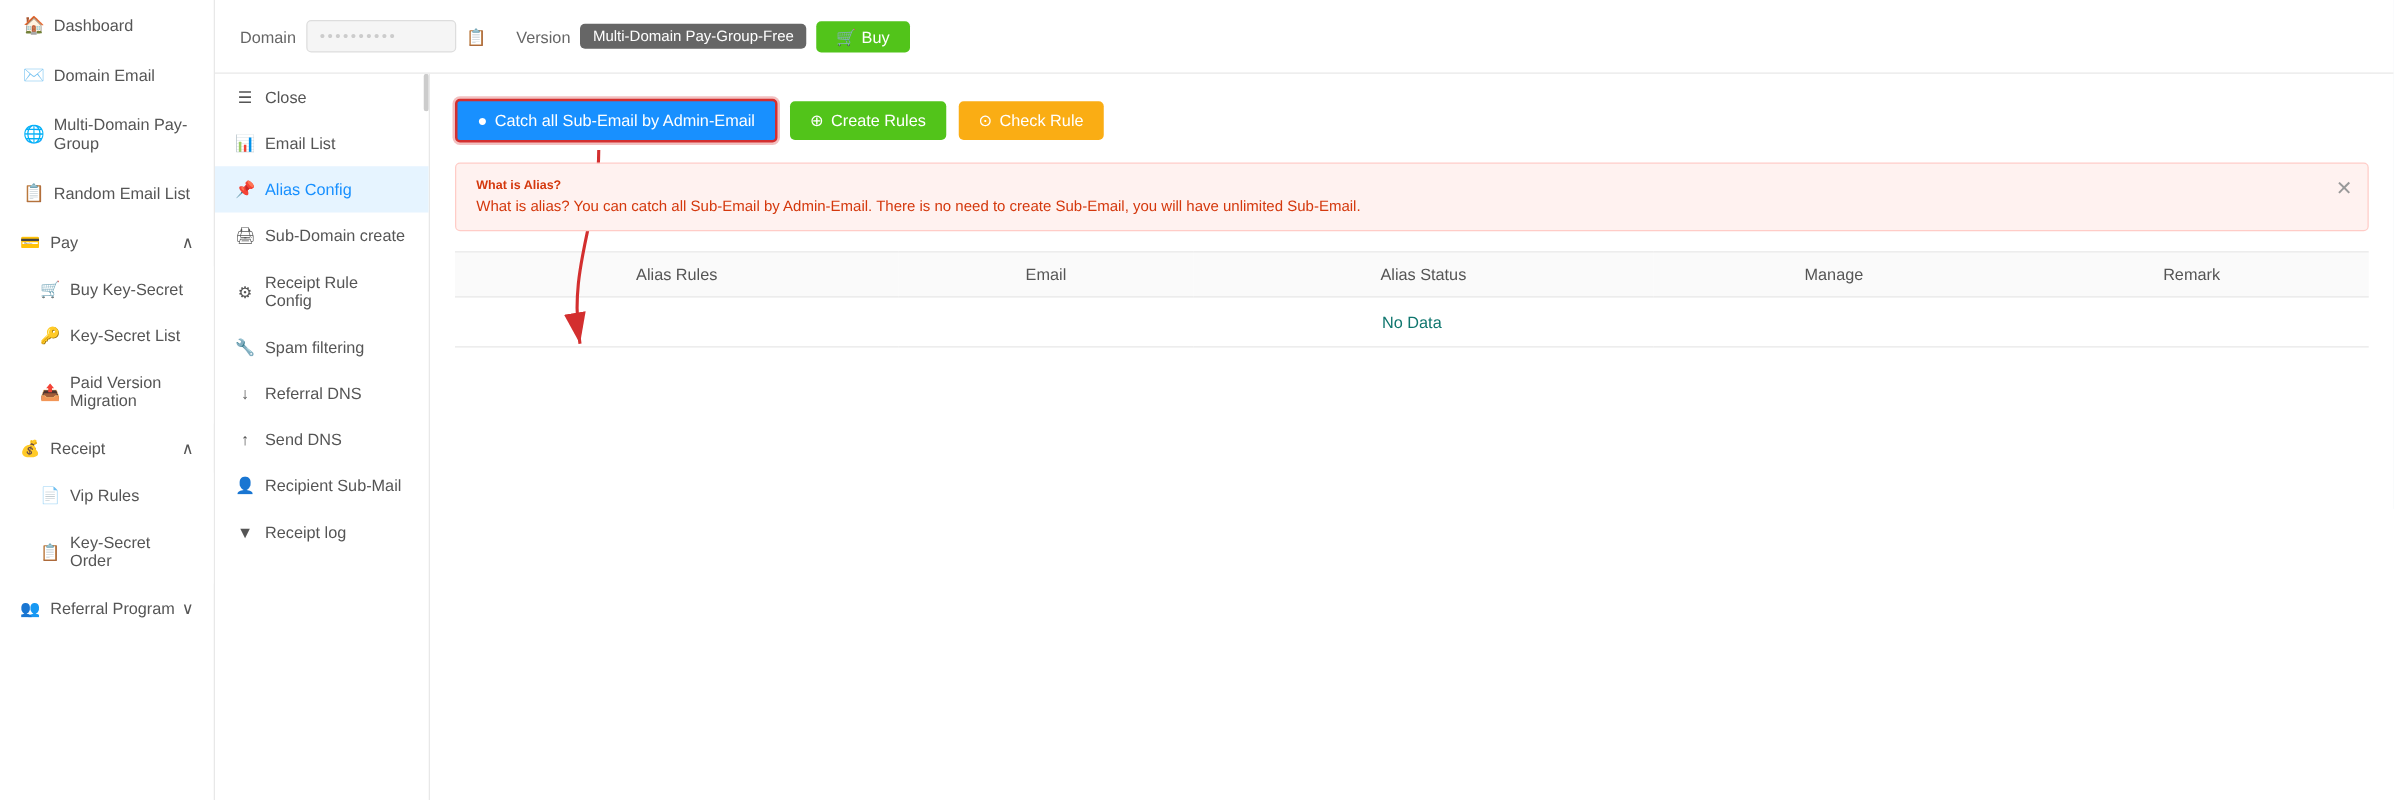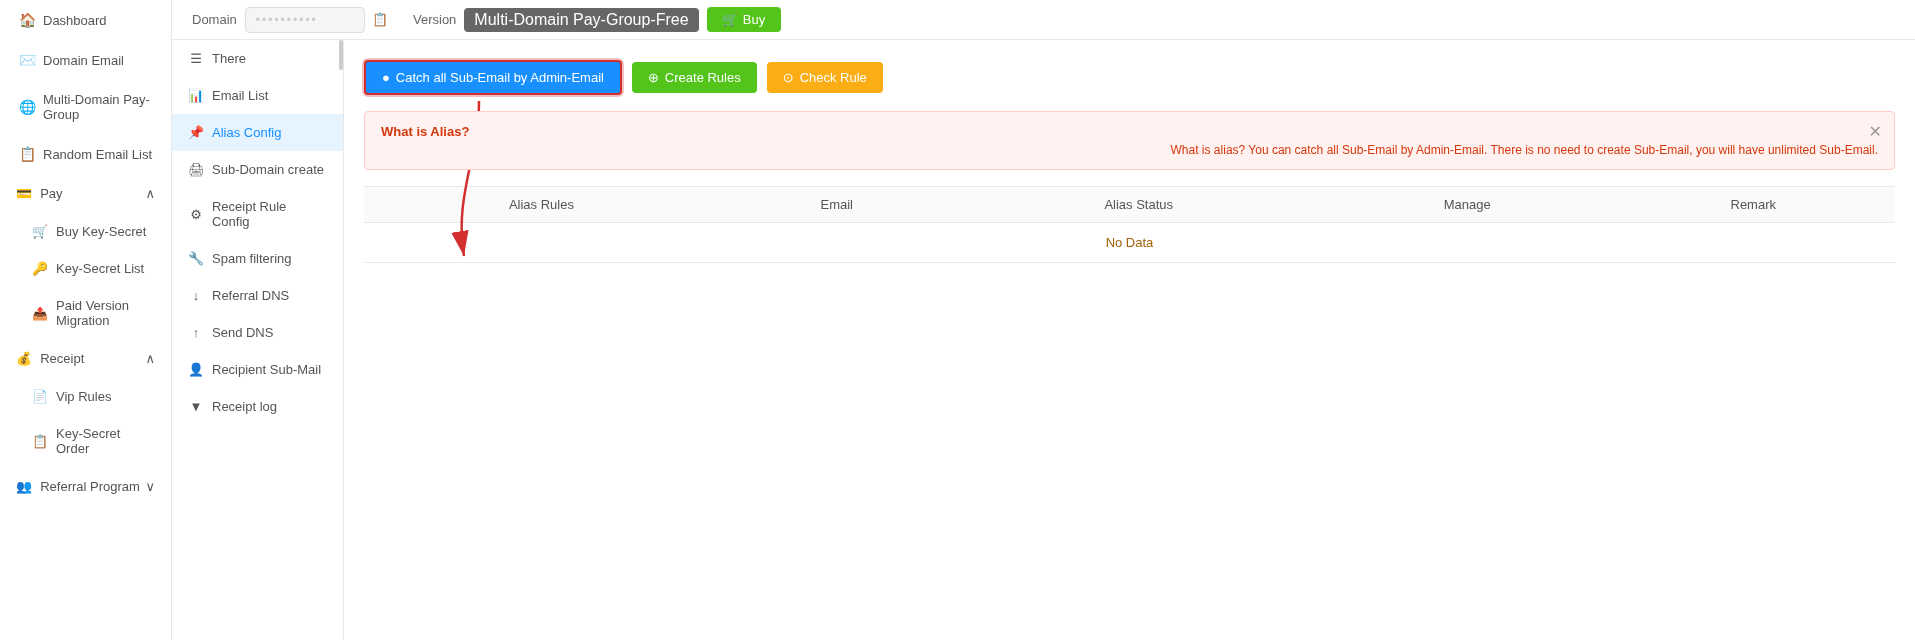--- a/index.html
+++ b/index.html
@@ -45,21 +45,21 @@
       display: flex;
       flex-direction: column;
       overflow: hidden;
     }
 
     
     .topbar {
       background: #fff;
       border-bottom: 1px solid #e8e8e8;
       padding: 0 20px;
-      height: 40px;
+      height: 59px;
       display: flex;
       align-items: center;
       gap: 24px;
       flex-shrink: 0;
     }
     .topbar-field {
       display: flex;
       align-items: center;
       gap: 8px;
       font-size: 13px;
@@ -75,21 +75,21 @@
       min-width: 120px;
       height: 26px;
       display: flex;
       align-items: center;
     }
     .version-badge {
       background: #666;
       color: #fff;
       border-radius: 4px;
       padding: 3px 10px;
-      font-size: 16px;
+      font-size: 12px;
     }
     .buy-btn {
       background: #52c41a;
       color: #fff;
       border: none;
       border-radius: 4px;
       padding: 5px 16px;
       font-size: 13px;
       cursor: pointer;
       display: flex;
@@ -193,27 +193,26 @@
       background: #fff2f0;
       border: 1px solid #ffccc7;
       border-radius: 4px;
       padding: 12px 16px;
       margin-bottom: 16px;
       position: relative;
     }
     .info-banner-title {
       color: #d4380d;
       font-weight: 600;
-      font-size: 13px;
+      font-size: 10px;
       margin-bottom: 4px;
     }
     .info-banner-text {
       color: #d4380d;
       font-size: 12px;
-      text-align: right;
     }
     .info-banner-close {
       position: absolute;
       right: 12px;
       top: 10px;
       cursor: pointer;
       color: #999;
       font-size: 16px;
     }
 
@@ -230,21 +229,21 @@
       padding: 10px 16px;
       text-align: center;
       font-weight: 500;
       color: #555;
       margin-top: 28px;
     }
     .data-table td {
       border-bottom: 1px solid #e8e8e8;
       padding: 12px 16px;
       text-align: center;
-      color: #a16207;
+      color: #0f766e;
     }
     .no-data {
       text-align: center;
       color: #999;
       padding: 40px;
       font-size: 13px;
     }
 
     
     .red-arrow-svg {
@@ -340,21 +339,21 @@
       </button>
     </div>
   </div>
 
   <div class="content">
 
     <div class="sub-sidebar">
       <div class="sub-sidebar-scroll"></div>
       <div class="sub-item">
         <span class="icon">☰</span>
-        <span>There</span>
+        <span>Close</span>
       </div>
       <div class="sub-item">
         <span class="icon">📊</span>
         <span>Email List</span>
       </div>
       <div class="sub-item active">
         <span class="icon">📌</span>
         <span>Alias Config</span>
       </div>
       <div class="sub-item">

